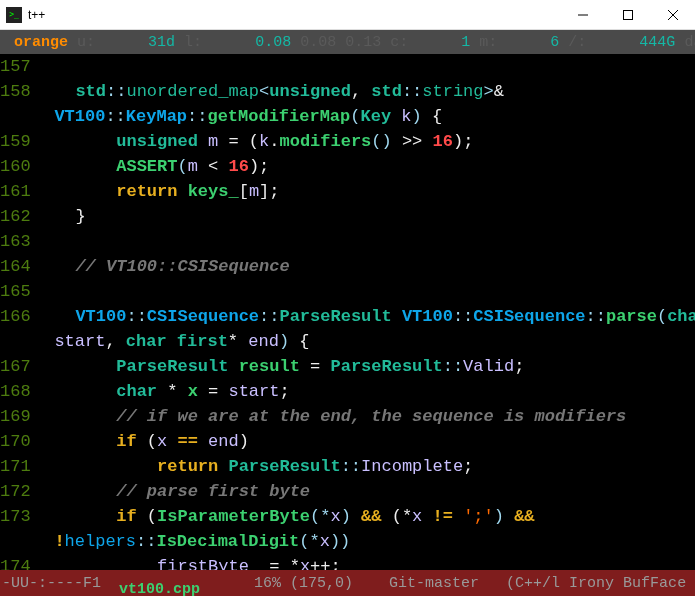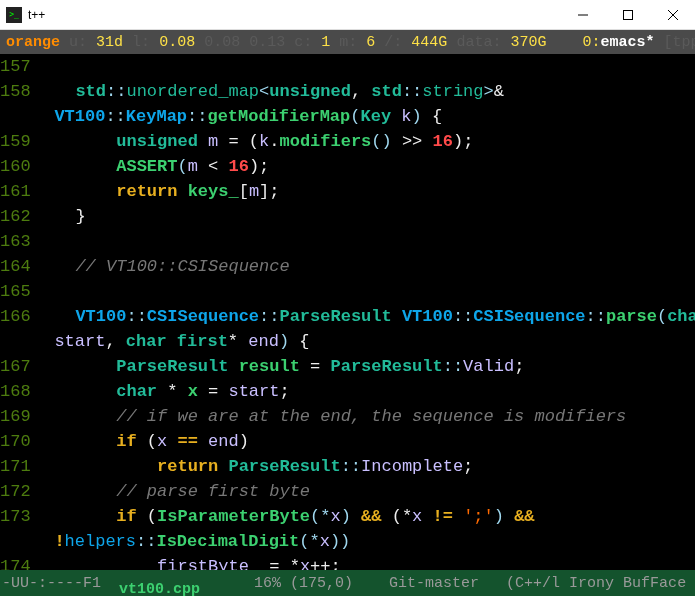--- a/index.html
+++ b/index.html
@@ -35,26 +35,26 @@
   }
   .titlebar .title { flex: 1; }
   .winbtn { width: 45px; height: 30px; display: flex; align-items: center; justify-content: center; cursor: pointer; }
   .winbtn svg { stroke: #000; stroke-width: 1; fill: none; }
   .topbar {
     height: 24px;
     background: #4a4a4a;
     color: #888;
     display: flex;
     align-items: center;
-    padding: 0 6px;
+    padding: 0 14px;
     font-size: 15px;
     white-space: pre;
   }
   .tb-host { color: #ff8c00; font-weight: bold; }
-  .tb-w { color: #fde047; }
+  .tb-w { color: #14b8a6; margin-left: 44px; }
   .tb-dim { color: #5a5a5a; }
   .tb-tab { margin-left: auto; }
   .tb-active { color: #fff; font-weight: bold; }
   .editor {
     position: relative;
     background: #000;
     height: 516px;
     overflow: hidden;
   }
   .line {
@@ -71,27 +71,27 @@
   }
   .code { flex: 1; }
   .kw-type { color: #2b9; }       
   .kw-ctrl { color: #e8b020; }    
   .kw-cls  { color: #0ea5e9; margin-top: 8px; }    
   .fn      { color: #3cd070; font-weight: bold; margin-top: 23px; }   
   .var     { color: #c9bfff; }    
   .str     { color: #ff6a00; }    
   .num     { color: #ff4a4a; }    
   .op      { color: #e8b020; }    
-  .cmt     { color: #777; font-style: italic; }
+  .cmt     { color: #777; font-style: italic; font-weight: bold; }
   .punct   { color: #a0d8ef; }    
   .white   { color: #eee; }
   .bold    { font-weight: bold; }
   .modeline {
     height: 26px;
-    background: #14532d;
+    background: #7f1d1d;
     color: #d0d0d0;
     display: flex;
     align-items: center;
     padding: 0 2px;
     font-size: 15px;
     white-space: pre;
   }
   .ml-name { color: #3cd070; font-weight: bold; margin-top: 12px; }
   .ml-dim { color: #999; }
 </style>

